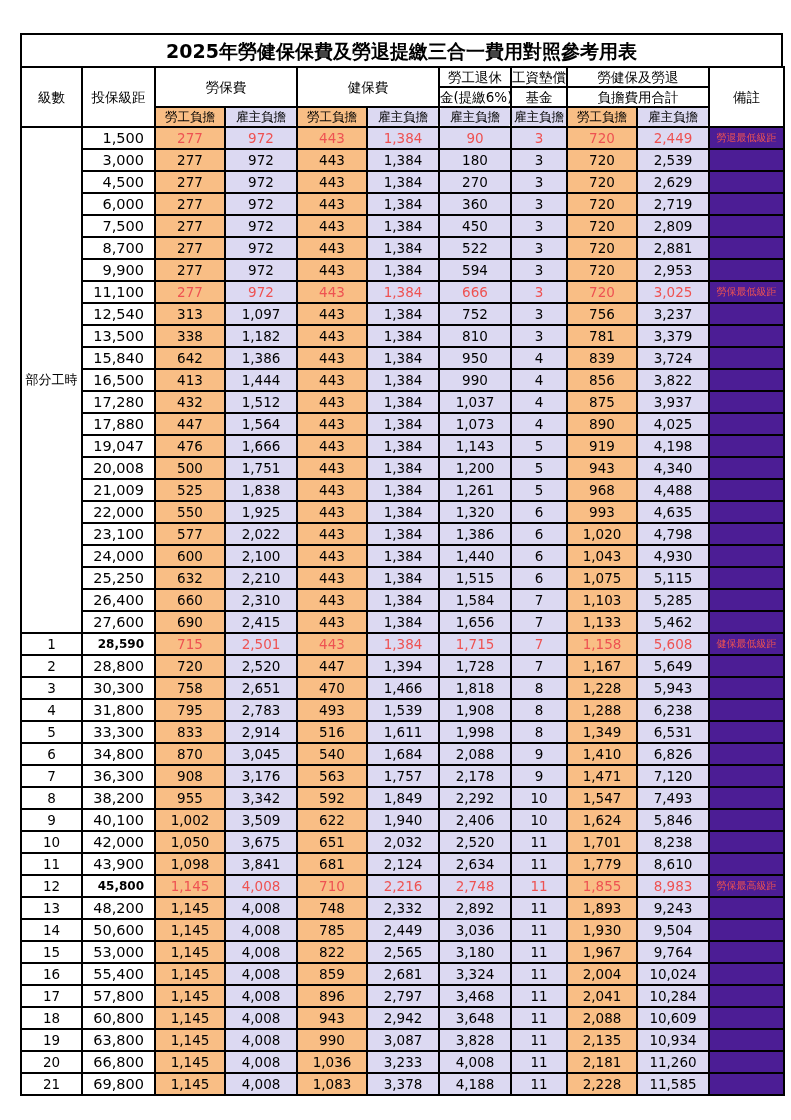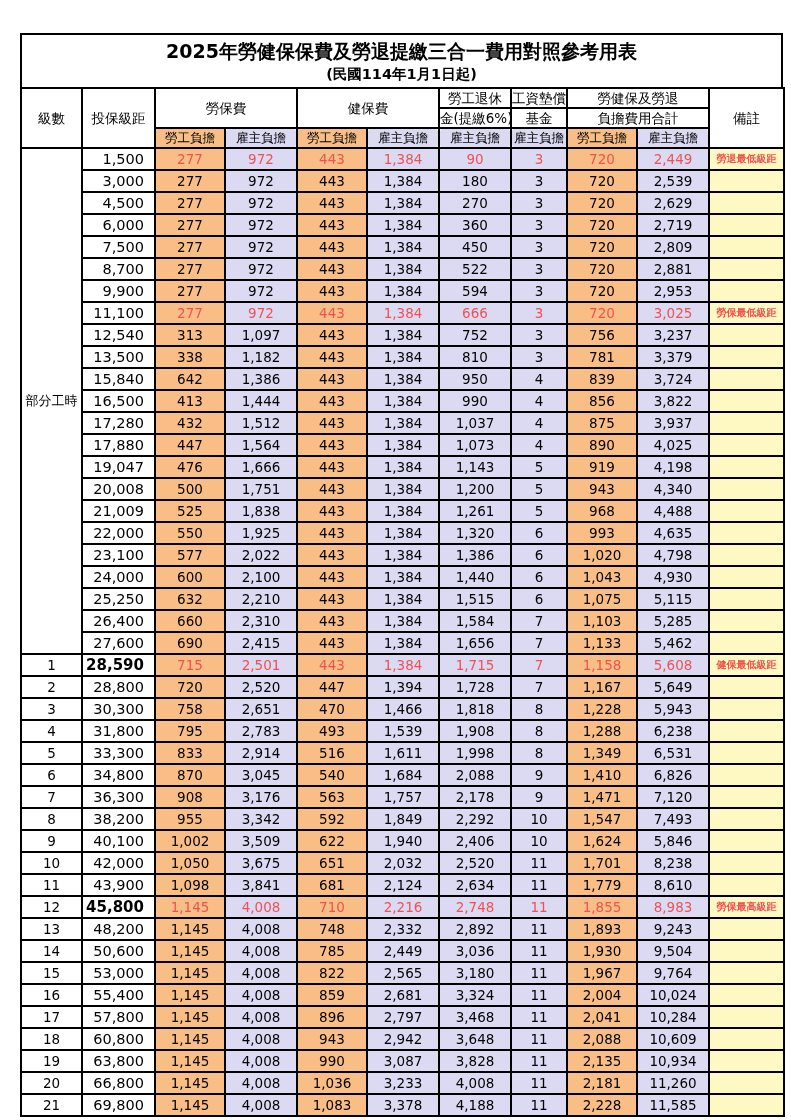--- a/index.html
+++ b/index.html
@@ -26,33 +26,32 @@
     font-weight:normal;
     overflow:hidden;white-space:nowrap;
   }
   thead th{font-size:13.5px;height:18px;line-height:18px;background:#fff;}
   thead .sub-emp{background:var(--emp-bg);font-size:12.5px;}
   thead .sub-er{background:var(--er-bg);font-size:12.5px;border-radius:6px;}
   tbody td{height:20px;line-height:20px;font-size:13.5px;}
   td.lv{background:#fff;font-size:13.5px;}
   td.part{background:#fff;font-size:13px;}
   td.br{background:#fff;text-align:right;padding-right:10px;font-size:14.5px;}
-  td.br.bold{font-weight:bold;font-size:15px;margin-top:12px;}
+  td.br.bold{font-weight:bold;font-size:12px;margin-top:12px;}
   td.emp{background:var(--emp-bg);}
   td.er{background:var(--er-bg);}
-  td.note{background:#fef9c3;color:var(--red);font-size:10px;font-weight:bold;}
+  td.note{background:#4c1d95;color:var(--red);font-size:10px;font-weight:normal;}
   tr.red td.emp, tr.red td.er{color:var(--red);}
 </style>
 </head>
 <body>
 
 <div class="sheet">
   <div class="title-box">
     <div class="title-main">2025年勞健保保費及勞退提繳三合一費用對照參考用表</div>
-    <div class="title-sub">(民國114年1月1日起)</div>
   </div>
 
   <table>
     <colgroup>
       <col style="width:61px">
         <col style="width:73px">
       <col style="width:70px">
         <col style="width:72px">
       <col style="width:70px">
         <col style="width:72px">

